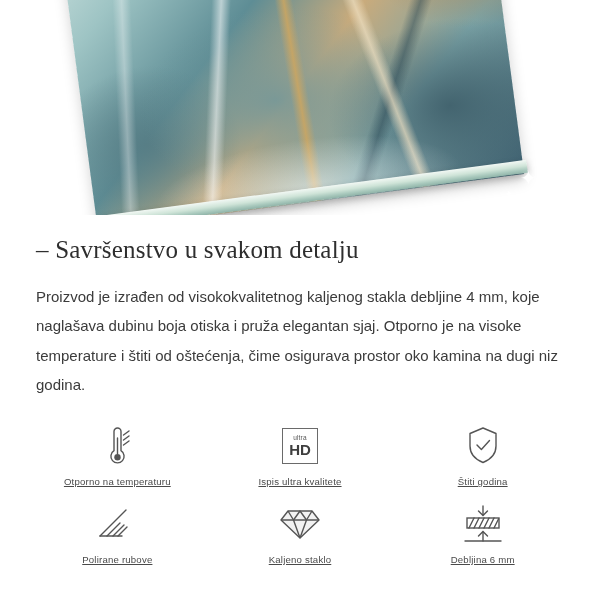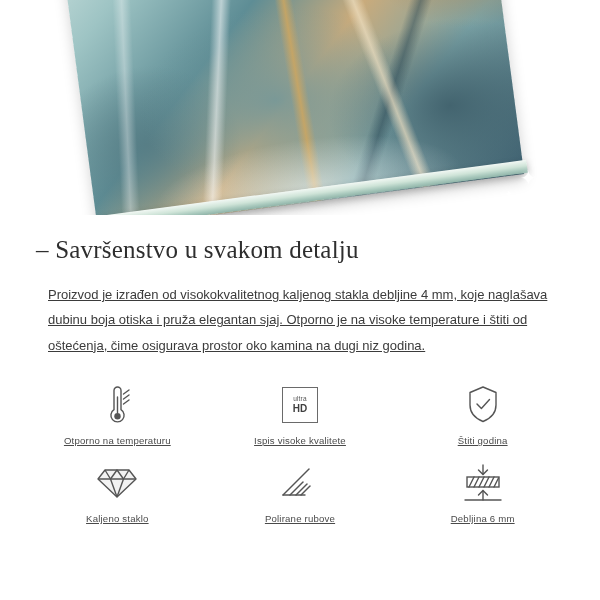--- a/index.html
+++ b/index.html
@@ -105,26 +105,25 @@
     font-family: "Liberation Serif", serif;
     font-size: 25px;
     line-height: 1.32;
     font-weight: 400;
     color: #2e2e2e;
     margin: 0 0 16px 0;
     letter-spacing: 0.2px;
   }
   .headline .l2 { display: block; }
   .body-copy {
-    font-size: 13px;
+    font-size: 15px;
     line-height: 1.95;
     color: #3b3b3b;
-    margin: 12px;
+    margin: 0;
     max-width: 535px;
-    text-decoration: underline;
   }
 
   
   .features {
     margin-top: 24px;
     padding: 0 26px;
     display: grid;
     grid-template-columns: repeat(3, 1fr);
     row-gap: 14px;
   }
@@ -158,21 +157,21 @@
     align-items: center;
     justify-content: center;
     line-height: 1;
   }
   .hd-badge .u {
     font-size: 6.5px;
     letter-spacing: 0.2px;
     color: #555;
   }
   .hd-badge .hd {
-    font-size: 10px;
+    font-size: 15px;
     font-weight: bold;
     color: #3f3f3f;
     margin-top: 1px;
     text-align: center;
   }
 </style>
 </head>
 <body>
 
 <div class="page">
@@ -213,57 +212,57 @@
       <div class="feature-label">Otporno na temperaturu</div>
     </div>
 
     <div class="feature">
       <div class="feature-icon">
         <div class="hd-badge">
           <span class="u">ultra</span>
           <span class="hd">HD</span>
         </div>
       </div>
-      <div class="feature-label">Ispis visoke kvalitete</div>
+      <div class="feature-label">Ispis ultra kvalitete</div>
     </div>
 
     <div class="feature">
       <div class="feature-icon">
         <svg width="40" height="44" viewBox="0 0 40 44" fill="none" stroke="#555" stroke-width="1.4" stroke-linecap="round" stroke-linejoin="round">
           <path d="M20 4 L33 9.5 V22 c0 8.5 -6.2 13.8 -13 16.5 C13.2 35.8 7 30.5 7 22 V9.5 Z"></path>
           <polyline points="14,21 18.4,25.5 26.5,16.5"></polyline>
         </svg>
       </div>
       <div class="feature-label">Štiti godina</div>
+    </div>
+
+    <div class="feature">
+      <div class="feature-icon">
+        <svg width="42" height="36" viewBox="0 0 42 36" fill="none" stroke="#555" stroke-width="1.4" stroke-linecap="round">
+          <path d="M4 30 L26 30"></path>
+          <path d="M4 30 L30 4"></path>
+          <path d="M11 30 L24 17"></path>
+          <path d="M17 30 L28 19"></path>
+          <path d="M22 30 L31 21"></path>
+        </svg>
+      </div>
+      <div class="feature-label">Polirane rubove</div>
     </div>
 
     <div class="feature">
       <div class="feature-icon">
         <svg width="42" height="38" viewBox="0 0 42 38" fill="none" stroke="#555" stroke-width="1.4" stroke-linejoin="round">
           <path d="M9 6 H33 L40 15 L21 33 L2 15 Z" fill="#555" fill-opacity="0.08"></path>
           <path d="M2 15 H40"></path>
           <path d="M9 6 L14.5 15 L21 33"></path>
           <path d="M33 6 L27.5 15 L21 33"></path>
           <path d="M14.5 15 L21 6 L27.5 15"></path>
         </svg>
       </div>
       <div class="feature-label">Kaljeno staklo</div>
-    </div>
-
-    <div class="feature">
-      <div class="feature-icon">
-        <svg width="42" height="36" viewBox="0 0 42 36" fill="none" stroke="#555" stroke-width="1.4" stroke-linecap="round">
-          <path d="M4 30 L26 30"></path>
-          <path d="M4 30 L30 4"></path>
-          <path d="M11 30 L24 17"></path>
-          <path d="M17 30 L28 19"></path>
-          <path d="M22 30 L31 21"></path>
-        </svg>
-      </div>
-      <div class="feature-label">Polirane rubove</div>
     </div>
 
     <div class="feature">
       <div class="feature-icon">
         <svg width="42" height="40" viewBox="0 0 42 40" fill="none" stroke="#555" stroke-width="1.4" stroke-linecap="round">
           <line x1="21" y1="2" x2="21" y2="11"></line>
           <polyline points="16.5,7 21,11.6 25.5,7"></polyline>
           <rect x="5" y="14" width="32" height="10" fill="none"></rect>
           <path d="M7 24 L12 14 M12 24 L17 14 M17 24 L22 14 M22 24 L27 14 M27 24 L32 14 M32 24 L36.5 15"></path>
           <line x1="21" y1="37" x2="21" y2="28"></line>

